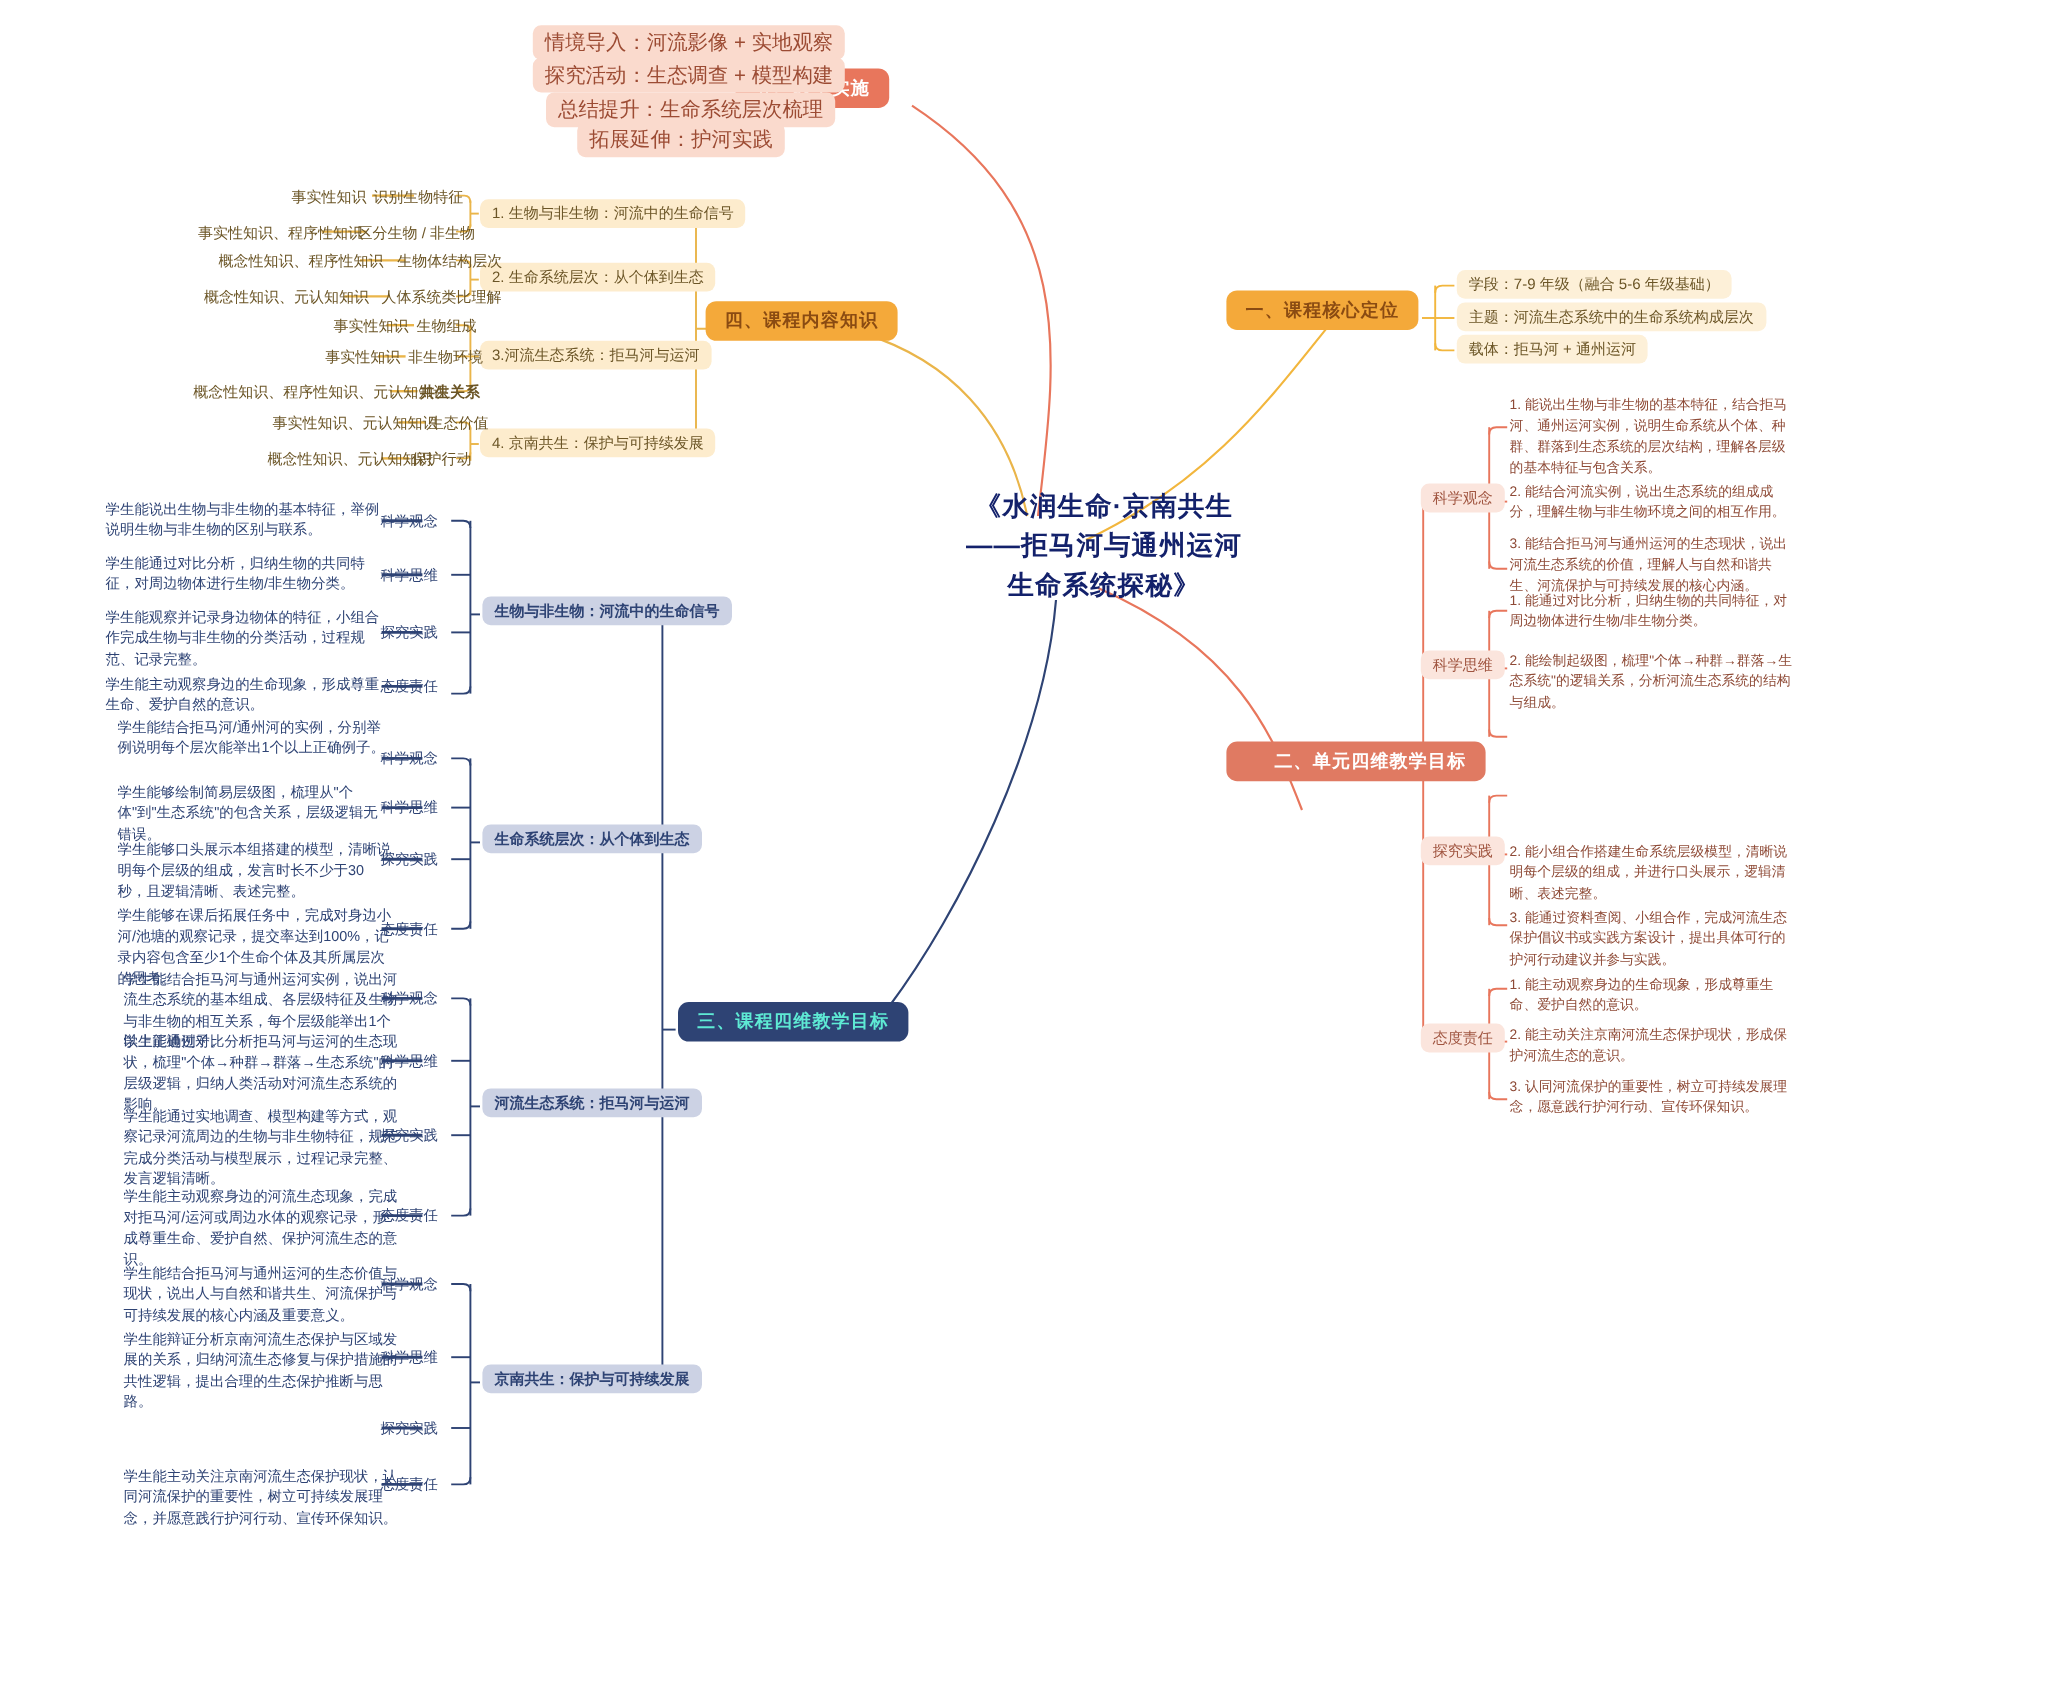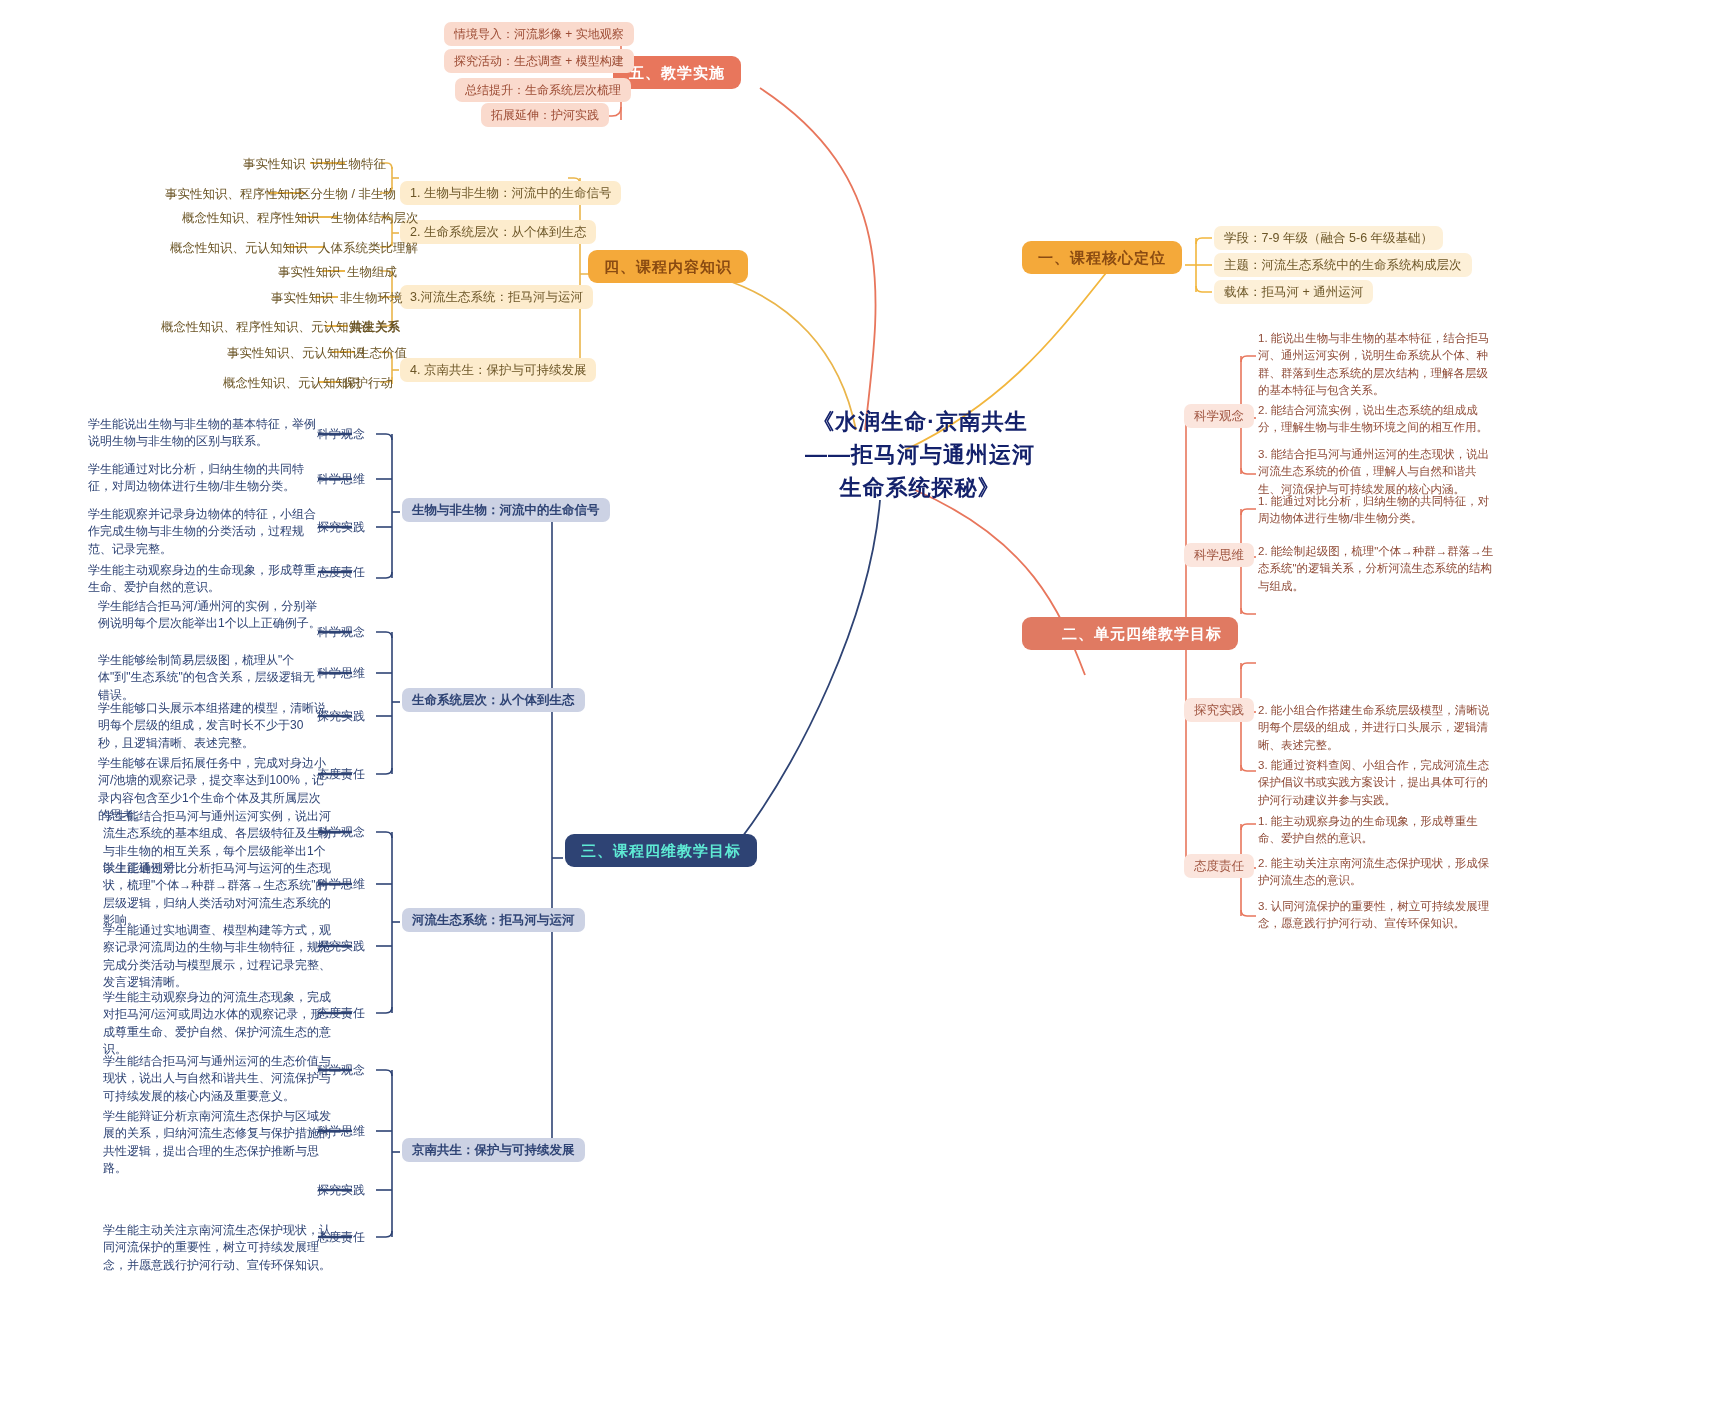--- a/index.html
+++ b/index.html
@@ -9,21 +9,21 @@
   svg.links{position:absolute;left:0;top:0;width:1709px;height:1423px;pointer-events:none;}
 
   .node{position:absolute;box-sizing:border-box;}
   .pill-orange-strong{background:#f4a93a;color:#8a4b12;font-weight:bold;font-size:15px;border-radius:9px;padding:8px 16px;letter-spacing:1px;}
   .pill-salmon-strong{background:#e8765c;color:#ffffff;font-weight:bold;font-size:15px;border-radius:9px;padding:8px 16px;letter-spacing:1px;}
   .pill-salmon-strong.alt{background:#e07a62;padding-left:40px;}
   .pill-blue-strong{background:#2e4374;color:#5eead4;font-weight:bold;font-size:15px;border-radius:9px;padding:8px 16px;letter-spacing:1px;}
 
   .pill-cream{background:#fdeccd;color:#6b5526;font-size:12.5px;border-radius:7px;padding:5px 10px;}
   .pill-cream2{background:#fdf0d8;color:#6b5526;font-size:12.5px;border-radius:7px;padding:5px 10px;}
-  .pill-peach{background:#fadacd;color:#9c4b33;font-size:12px;border-radius:7px;padding:5px 10px;}
+  .pill-peach{background:#fadacd;color:#9c4b33;font-size:17px;border-radius:7px;padding:5px 10px;}
   .pill-peach-lite{background:#fbe5dd;color:#a05540;font-size:12.5px;border-radius:7px;padding:5px 10px;}
   .pill-lav{background:#ccd2e4;color:#2e4374;font-size:12.5px;border-radius:7px;padding:5px 10px;font-weight:600;}
   .plain-blue{color:#2e4374;font-size:12px;line-height:1.45;}
 
   .center-title{position:absolute;color:#13216b;font-weight:bold;font-size:22px;line-height:1.5;
                 text-align:center;letter-spacing:1px;white-space:pre-line;}
 
   .right-text{position:absolute;font-size:11.5px;color:#8e4a36;line-height:1.5;}
   .left-text{position:absolute;font-size:12px;color:#2e4374;line-height:1.45;}
   .kbtext{position:absolute;font-size:12.5px;color:#6b5526;white-space:nowrap;}
@@ -192,21 +192,21 @@
     <span class="pill-peach">总结提升：生命系统层次梳理</span>
   </div>
   <div class="node" style="left:481px;top:105px;">
     <span class="pill-peach">拓展延伸：护河实践</span>
   </div>
 
   <div class="node" style="left:588px;top:258px;">
     <span class="pill-orange-strong">四、课程内容知识</span>
   </div>
 
-  <div class="node" style="left:400px;top:183px;">
+  <div class="node" style="left:400px;top:169px;">
     <span class="pill-cream">1. 生物与非生物：河流中的生命信号</span>
   </div>
   <div class="node" style="left:400px;top:222px;text-align:right;">
     <span class="pill-cream">2. 生命系统层次：从个体到生态</span>
   </div>
   <div class="node" style="left:400px;top:287px;">
     <span class="pill-cream">3.河流生态系统：拒马河与运河</span>
   </div>
   <div class="node" style="left:400px;top:360px;">
     <span class="pill-cream">4. 京南共生：保护与可持续发展</span>

